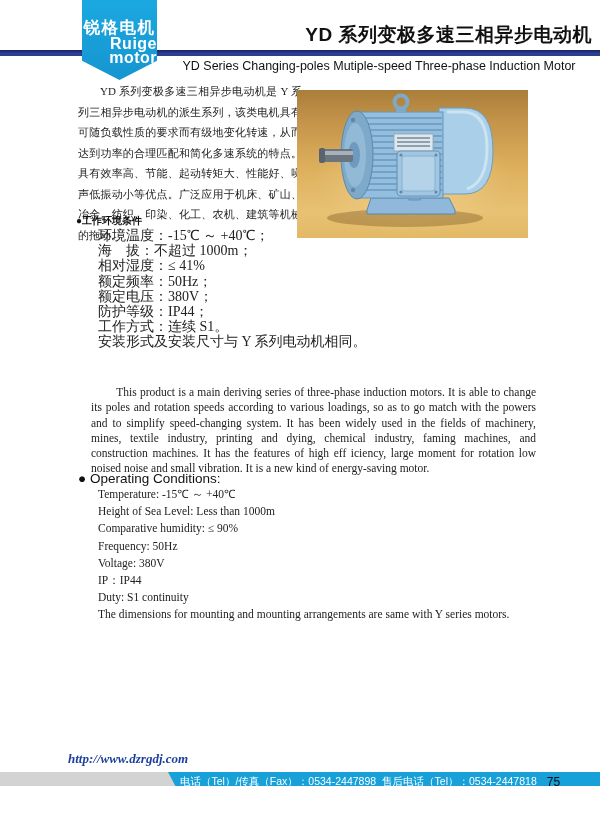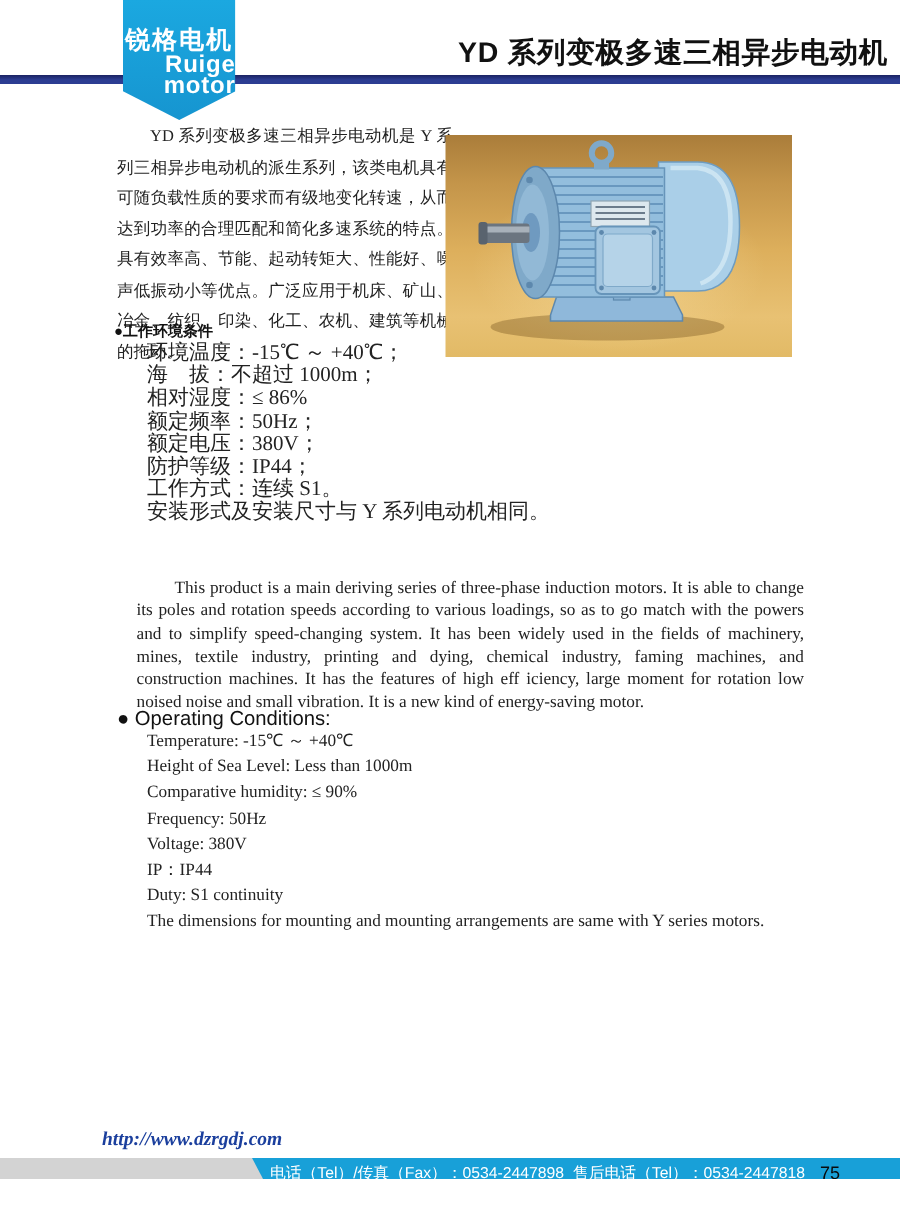--- a/index.html
+++ b/index.html
@@ -57,20 +57,21 @@
 <body>
 
 <div class="page">
 
   <div class="navy-rule"></div>
   <div class="brand-ribbon">
     <div class="brand-cn">锐格电机</div>
     <div class="brand-en">Ruige motor</div>
   </div>
   <div class="title-cn">YD 系列变极多速三相异步电动机</div>
+  <div class="title-en">YD Series Changing-poles Mutiple-speed Three-phase Induction Motor</div>
 
   <p class="intro-cn">YD 系列变极多速三相异步电动机是 Y 系列三相异步电动机的派生系列，该类电机具有可随负载性质的要求而有级地变化转速，从而达到功率的合理匹配和简化多速系统的特点。具有效率高、节能、起动转矩大、性能好、噪声低振动小等优点。广泛应用于机床、矿山、冶金、纺织、印染、化工、农机、建筑等机械的拖动。</p>
 
   <div class="photo">
     <svg viewBox="0 0 231 148">
 
       <ellipse cx="108" cy="128" rx="78" ry="9" fill="rgba(90,55,10,0.30)"></ellipse>
 
       <path d="M74 108 L152 108 L158 120 L158 124 L70 124 L70 120 Z" fill="#8fb8da" stroke="#5d88ad" stroke-width="1"></path>
       <rect x="112" y="98" width="12" height="12" fill="#7fa" stroke="none" opacity="0"></rect>
@@ -122,21 +123,21 @@
       <circle cx="139" cy="65" r="1.6" fill="#5d88ad"></circle>
       <circle cx="104" cy="102" r="1.6" fill="#5d88ad"></circle>
       <circle cx="139" cy="102" r="1.6" fill="#5d88ad"></circle>
     </svg>
   </div>
 
   <div class="cond-cn-heading">●工作环境条件</div>
   <div class="cond-cn-list">
     <div class="item">环境温度：-15℃ ～ +40℃；</div>
     <div class="item">海　拔：不超过 1000m；</div>
-    <div class="item">相对湿度：≤ 86%</div>
+    <div class="item">相对湿度：≤ 41%</div>
     <div class="item">额定频率：50Hz；</div>
     <div class="item">额定电压：380V；</div>
     <div class="item">防护等级：IP44；</div>
     <div class="item">工作方式：连续 S1。</div>
     <div class="item">安装形式及安装尺寸与 Y 系列电动机相同。</div>
   </div>
 
   <p class="intro-en">This product is a main deriving series of three-phase induction motors. It is able to change its poles and rotation speeds according to various loadings, so as to go match with the powers and to simplify speed-changing system. It has been widely used in the fields of machinery, mines, textile industry, printing and dying, chemical industry, faming machines, and construction machines. It has the features of high eff iciency, large moment for rotation low noised noise and small vibration. It is a new kind of energy-saving motor.</p>
 
   <div class="cond-en-heading">● Operating Conditions:</div>

